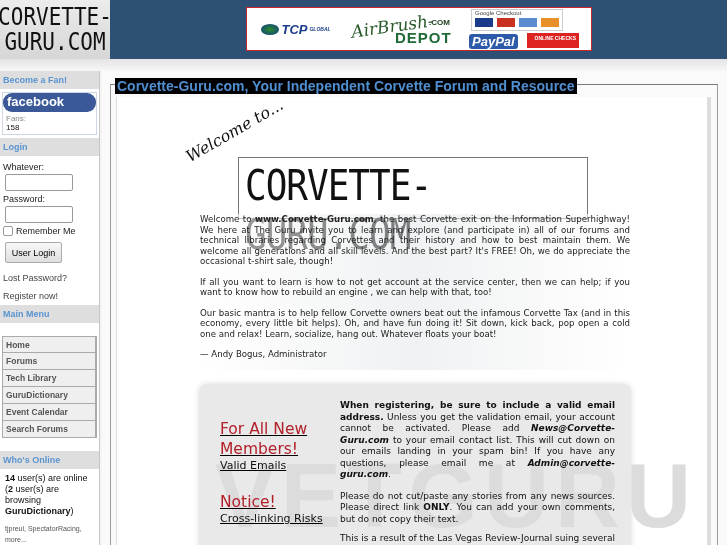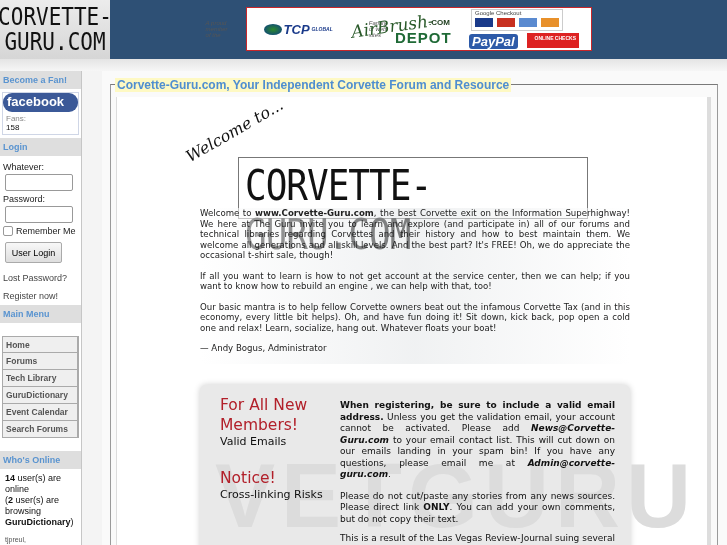--- a/index.html
+++ b/index.html
@@ -1,39 +1,39 @@
 <!DOCTYPE html>
 <html><head>
 <meta charset="utf-8">
 <style>
   * { box-sizing: border-box; margin: 0; padding: 0; }
   html, body { width: 727px; height: 545px; overflow: hidden; background: #f4f4f4; font-family: "Liberation Sans", sans-serif; }
   .header { position: absolute; left: 0; top: 0; width: 727px; height: 59px; background: #2e5075; }
   .logo { position: absolute; left: 0; top: 0; width: 110px; height: 59px; background: linear-gradient(#ececec, #d6d6d6); display:flex; flex-direction:column; justify-content:center; align-items:center; }
   .logo span { font-family: "DejaVu Sans Mono", monospace; font-size: 21px; color: #111; letter-spacing: 0px; line-height: 25px; font-weight: normal; transform: scaleY(1.15); }
   .banner { position: absolute; left: 246px; top: 7px; width: 346px; height: 44px; background: #fff; border: 1px solid #c8262a; display:flex; align-items:center; }
-  .b-tcp { width: 98px; height: 100%; display:flex; flex-direction:row; justify-content:center; align-items:center;gap:36px; }
+  .b-tcp { width: 98px; height: 100%; display:flex; flex-direction:column; justify-content:center; align-items:center;gap:36px; }
   .b-tcp .small { font-size: 6px; font-style: italic; color: #555; }
   .b-tcp .tcp { font-size: 13px; font-weight: bold; font-style: italic; color: #1a3a8a; display:flex; align-items:center; gap:2px; }
   .b-tcp .tcp .globe { width: 18px; height: 11px; border-radius: 50%; background: radial-gradient(#2c8a2c, #0a3a8a); display:inline-block; }
   .b-tcp .tcp small { font-size: 5px; }
   .b-air { width: 120px; height: 100%; position: relative; }
   .b-air .script { position: absolute; left: 6px; top: 8px; font-family: "DejaVu Serif", serif; font-style: italic; font-size: 17px; color: #2a5a2a; transform: rotate(-8deg); }
   .b-air .com { position: absolute; left: 84px; top: 10px; font-size: 8px; font-weight: bold; color: #1a3a1a; }
   .b-air .depot { position: absolute; left: 50px; top: 21px; font-size: 15px; font-weight: bold; color: #1f6a36; letter-spacing: 1px; }
   .b-pay { flex:1; height:100%; position:relative; }
   .b-pay .gc { position:absolute; left:6px; top:1px; font-size:6px; color:#444; border:1px solid #ccc; padding:0 3px; width:92px; height:22px; }
   .b-pay .gc .cards { display:flex; gap:4px; margin-top:2px; }
   .b-pay .gc .cards i { width:18px; height:9px; display:inline-block; }
   .b-pay .pp { position:absolute; left:4px; top:26px; font-size:13px; font-weight:bold; font-style:italic; color:#fff; background:#2d5aa8; padding:0 3px; border-radius:3px; }
   .b-pay .oc { position:absolute; left:62px; top:25px; width:52px; height:15px; background:#d22; color:#fff; font-size:5px; font-weight:bold; text-align:right; padding:2px 3px; line-height:6px; }
 
   .subbar { position:absolute; left:0; top:59px; width:727px; height:12px; background: linear-gradient(#e4e4e4, #f6f6f6); }
 
-  .sidebar { position:absolute; left:0; top:71px; width:82px; height:474px; background:#fff; border-right:1px solid #c6c6c6; font-size:9px; color:#222; }
+  .sidebar { position:absolute; left:0; top:71px; width:100px; height:474px; background:#fff; border-right:1px solid #c6c6c6; font-size:9px; color:#222; }
   .sb-head { background:#dedede; color:#5a94d0; font-weight:bold; font-size:9px; padding:4px 3px; }
   .fb { margin:3px 2px 0 2px; border:1px solid #cfd6e6; }
   .fb .fbbar { background:#3b5998; color:#fff; font-weight:bold; font-size:13px; padding:1px 4px; height:19px;border-radius:9px; }
   .fb .fans { font-size:8px; color:#888; padding:2px 3px 0; }
   .fb .count { font-size:8px; color:#111; padding:0 3px 2px; }
   .login { padding:4px 3px 0; font-size:9px; }
   .login .lbl { margin-top:2px; }
   .login input.txt { width:68px; height:17px; border:1px solid #999; border-radius:2px; margin:2px 0 3px 2px; display:block; }
   .login .rem { display:flex; align-items:center; gap:3px; margin-top:1px; }
   .login .rem span.cb { width:10px; height:10px; border:1px solid #999; border-radius:2px; display:inline-block; background:#fff; }
@@ -42,36 +42,36 @@
   .login .link2 { margin-top:8px; color:#444; padding-bottom:4px; }
   .menu { padding:13px 2px; }
   .menu .mi { border:1px solid #aaa; border-top:none; border-right:2px solid #aaa; background:#efefef; color:#555; font-weight:bold; font-size:8.5px; padding:3px 3px; height:17px; }
   .menu .mi:first-child { border-top:1px solid #aaa; }
   .online { padding:4px 5px; font-size:9px; color:#111; line-height:11px; }
   .online .small { font-size:7px; color:#555; margin-top:6px; line-height:11px; }
   .newest .sb-head { line-height:13px; }
 
   .main { position:absolute; left:102px; top:71px; width:625px; height:474px; background:#fafafa; }
   .fieldset { position:absolute; left:8px; top:13px; width:608px; height:470px; border:1px solid #9a9a9a; border-top:1px solid #7a7a7a; }
-  .legend { position:absolute; left:4px; top:-7px; background:#fef9c3; padding:0 2px; color:#4f8ed0; font-size:12px; font-weight:bold;text-align:center; }
+  .legend { position:absolute; left:4px; top:-7px; background:#000000; padding:0 2px; color:#4f8ed0; font-size:14px; font-weight:bold;text-align:center; }
   .content { position:absolute; left:5px; top:12px; width:595px; height:460px; background:#fff; border-left:1px solid #ddd; border-right:4px solid #ddd; }
 
   .welcome-img { position:absolute; left:75px; top:40px; width:420px; height:95px; }
   .welcome-img .wt { position:absolute; left:0; top:10px; font-family:"DejaVu Serif", serif; font-style:italic; font-size:16px; color:#111; transform:rotate(-30deg); transform-origin:left bottom; }
   .welcome-img .box { position:absolute; left:46px; top:20px; width:350px; height:62px; border:1px solid #777; }
   .welcome-img .big { position:absolute; left:6px; top:2px; font-family:"DejaVu Sans Mono", monospace; font-size:36px; color:#111; letter-spacing:-1px; transform:scaleY(1.2); transform-origin:top; }
   .welcome-img .tag { position:absolute; left:0; width:100%; top:48px; text-align:center; font-size:7.5px; font-weight:bold; color:#c8262a; letter-spacing:1px; font-variant:small-caps; }
 
-  .intro { position:absolute; left:83px; top:111px; width:430px; font-size:8.6px; line-height:10.5px; color:#222; font-family:"DejaVu Sans", sans-serif; text-align:justify; background:linear-gradient(90deg, rgba(255,255,255,0.6), rgba(225,228,230,0.5) 50%, rgba(255,255,255,0.6)); }
+  .intro { position:absolute; left:83px; top:117px; width:430px; font-size:8.6px; line-height:10.5px; color:#222; font-family:"DejaVu Sans", sans-serif; text-align:justify; background:linear-gradient(90deg, rgba(255,255,255,0.6), rgba(225,228,230,0.5) 50%, rgba(255,255,255,0.6)); }
   .intro p { margin-bottom:10px; }
   .intro .sig { margin-top:0; }
 
   .notice { position:absolute; left:83px; top:288px; width:430px; height:175px; background:#e9e9e9; border-radius:6px; box-shadow:0 0 6px #ccc; }
   .notice .ghost { position:absolute; left:15px; top:60px; font-size:90px; font-weight:bold; color:#dcdcdc; letter-spacing:6px; }
-  .notice .left { position:absolute; left:20px; top:10px; width:115px; }
+  .notice .left { position:absolute; left:20px; top:34px; width:115px;text-decoration:underline; }
   .notice .h1 { font-size:15.5px; color:#b2202a; line-height:20px; font-family:"DejaVu Sans", sans-serif; }
   .notice .h2 { font-size:11px; color:#111; margin-bottom:16px; font-family:"DejaVu Sans", sans-serif; }
   .notice .right { position:absolute; left:140px; top:15px; width:275px; font-size:9px; line-height:11.5px; color:#111; text-align:justify; font-family:"DejaVu Sans", sans-serif; }
   .notice .right p { margin-bottom:8px; }
 </style>
 </head>
 <body>
 
 <div class="header">
   <div class="logo">

